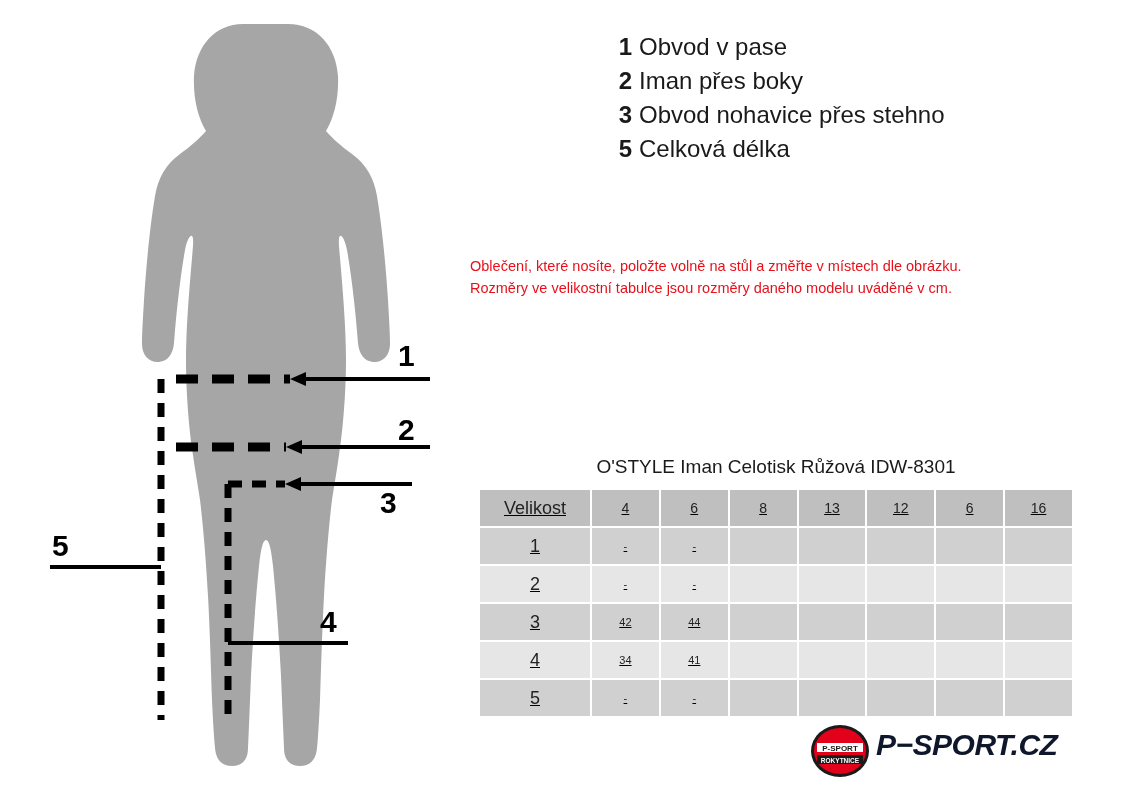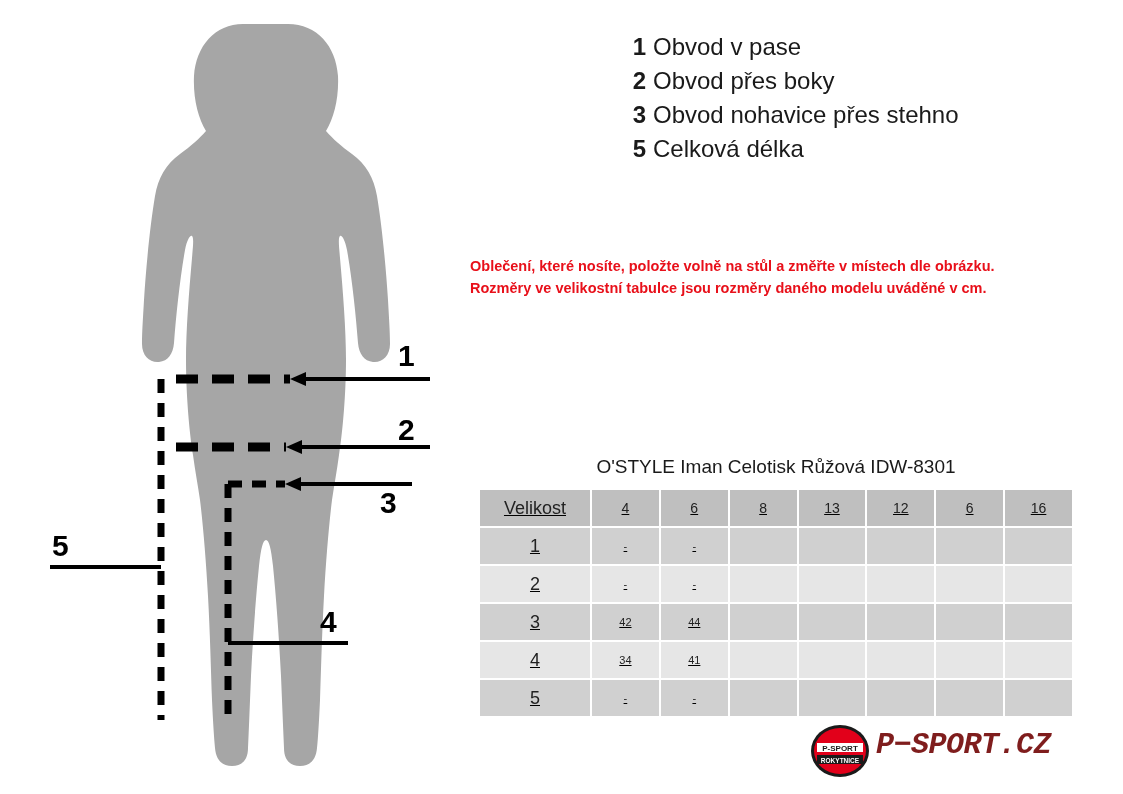--- a/index.html
+++ b/index.html
@@ -20,21 +20,21 @@
     position: absolute;
     left: 0;
     top: 0;
     width: 470px;
     height: 794px;
   }
 
   
   #legend {
     position: absolute;
-    left: 630px;
+    left: 616px;
     top: 30px;
     width: 460px;
   }
   .legend-row {
     font-size: 24px;
     color: #1a1a1a;
     line-height: 34px;
     white-space: nowrap;
   }
   .legend-num {
@@ -46,21 +46,21 @@
   }
 
   
   #note {
     position: absolute;
     left: 470px;
     top: 255px;
     width: 620px;
     color: #e8101a;
     font-size: 14.5px;
-    font-weight: bold;
+    font-weight: normal;
     line-height: 22px;
   }
 
   
   #table-title {
     position: absolute;
     left: 478px;
     top: 456px;
     width: 596px;
     text-align: center;
@@ -115,25 +115,25 @@
     position: absolute;
     left: 810px;
     top: 722px;
     width: 280px;
     height: 58px;
   }
   #logo-text {
     position: absolute;
     left: 66px;
     top: 6px;
-    font-family: Liberation Mono, monospace;
+    font-family: Liberation Sans, sans-serif;
     font-size: 30px;
     font-weight: bold;
     font-style: italic;
-    color: #7f1d1d;
+    color: #0f172a;
     letter-spacing: -0.5px;
   }
   .lbl-num {
     font-weight: bold;
     font-size: 30px;
     fill: #000;
     font-family: "Liberation Sans", sans-serif;
   }
 </style>
 </head>
@@ -224,21 +224,21 @@
     </g>
     <text class="lbl-num" x="52" y="556">5</text>
   </svg>
 </div>
 
 <div id="legend">
   <div class="legend-row">
     <span class="legend-num">1</span><span>Obvod v pase</span>
   </div>
   <div class="legend-row">
-    <span class="legend-num">2</span><span>Obvod přes boky</span>
+    <span class="legend-num">2</span><span>Iman přes boky</span>
   </div>
   <div class="legend-row">
     <span class="legend-num">3</span><span>Obvod nohavice přes stehno</span>
   </div>
   <div class="legend-row">
     <span class="legend-num">5</span><span>Celková délka</span>
   </div>
 </div>
 
 <div id="note">

